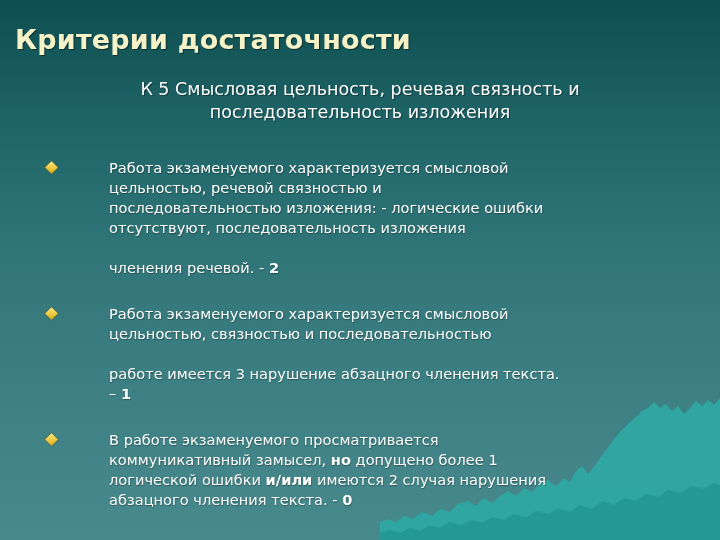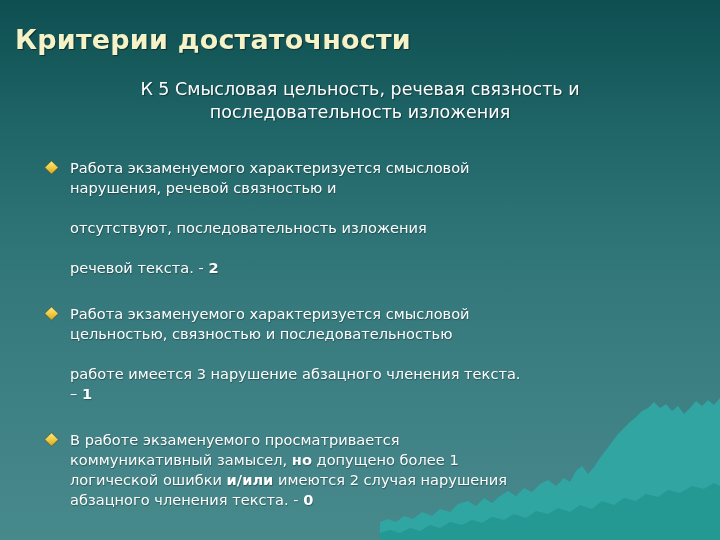--- a/index.html
+++ b/index.html
@@ -90,20 +90,21 @@
     transform: rotate(45deg);
     box-shadow: 0 0 0 1px rgba(120,90,10,0.35);
   }
   .bullet-text {
     flex: 1 1 auto;
     color: #ffffff;
     font-size: 14.6px;
     line-height: 1.37;
     text-shadow: 0.5px 0.5px 1px rgba(0,0,0,0.35);
     white-space: pre-line;
+    margin-left: 39px;
   }
   .bullet-text b {
     font-weight: bold;
   }
   .b1 { margin-bottom: 26px; }
   .b2 { margin-bottom: 26px; }
 </style>
 </head>
 <body>
 
@@ -127,21 +128,21 @@
   <div class="title">Критерии достаточности</div>
 
   <div class="subtitle">К 5 Смысловая цельность, речевая связность и последовательность изложения</div>
 
   <div class="bullets">
 
     <div class="bullet-row b1">
       <div class="bullet-marker">
         <div class="diamond"></div>
       </div>
-      <div class="bullet-text"><span>Работа экзаменуемого характеризуется смысловой</span><br><span>нарушения,  речевой связностью и</span><br><br><span>отсутствуют, последовательность изложения</span><br><br><span>речевой текста.  - </span><b>2</b></div>
+      <div class="bullet-text"><span>Работа экзаменуемого характеризуется смысловой</span><br><span>цельностью,  речевой связностью и</span><br><span>последовательностью изложения: - логические ошибки</span><br><span>отсутствуют, последовательность изложения</span><br><br><span>членения речевой.  - </span><b>2</b></div>
     </div>
 
     <div class="bullet-row b2">
       <div class="bullet-marker">
         <div class="diamond"></div>
       </div>
       <div class="bullet-text"><span>Работа экзаменуемого характеризуется смысловой</span><br><span>цельностью,  связностью и последовательностью</span><br><br><span>работе имеется 3 нарушение абзацного членения текста.</span><br><span>– </span><b>1</b></div>
     </div>
 
     <div class="bullet-row">

